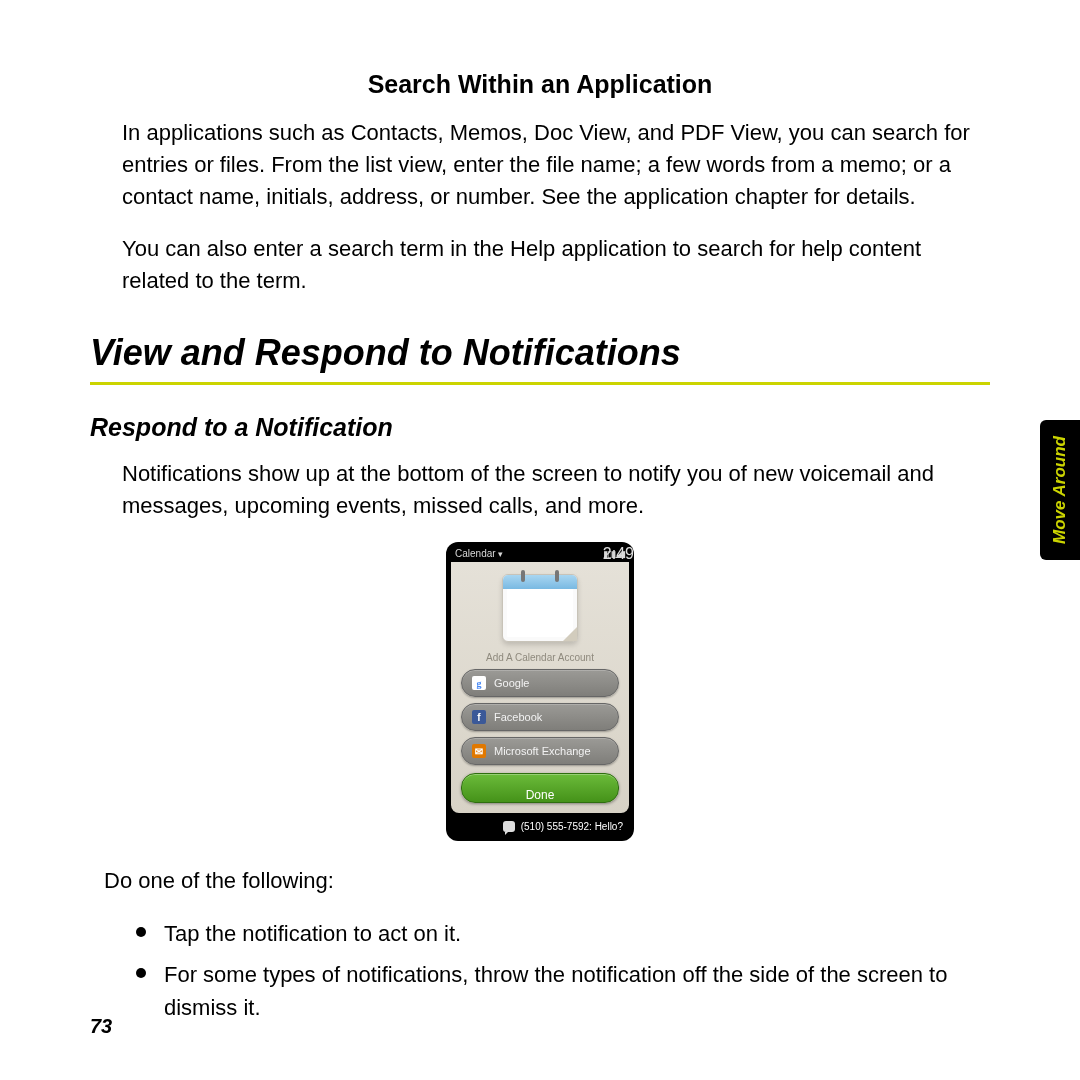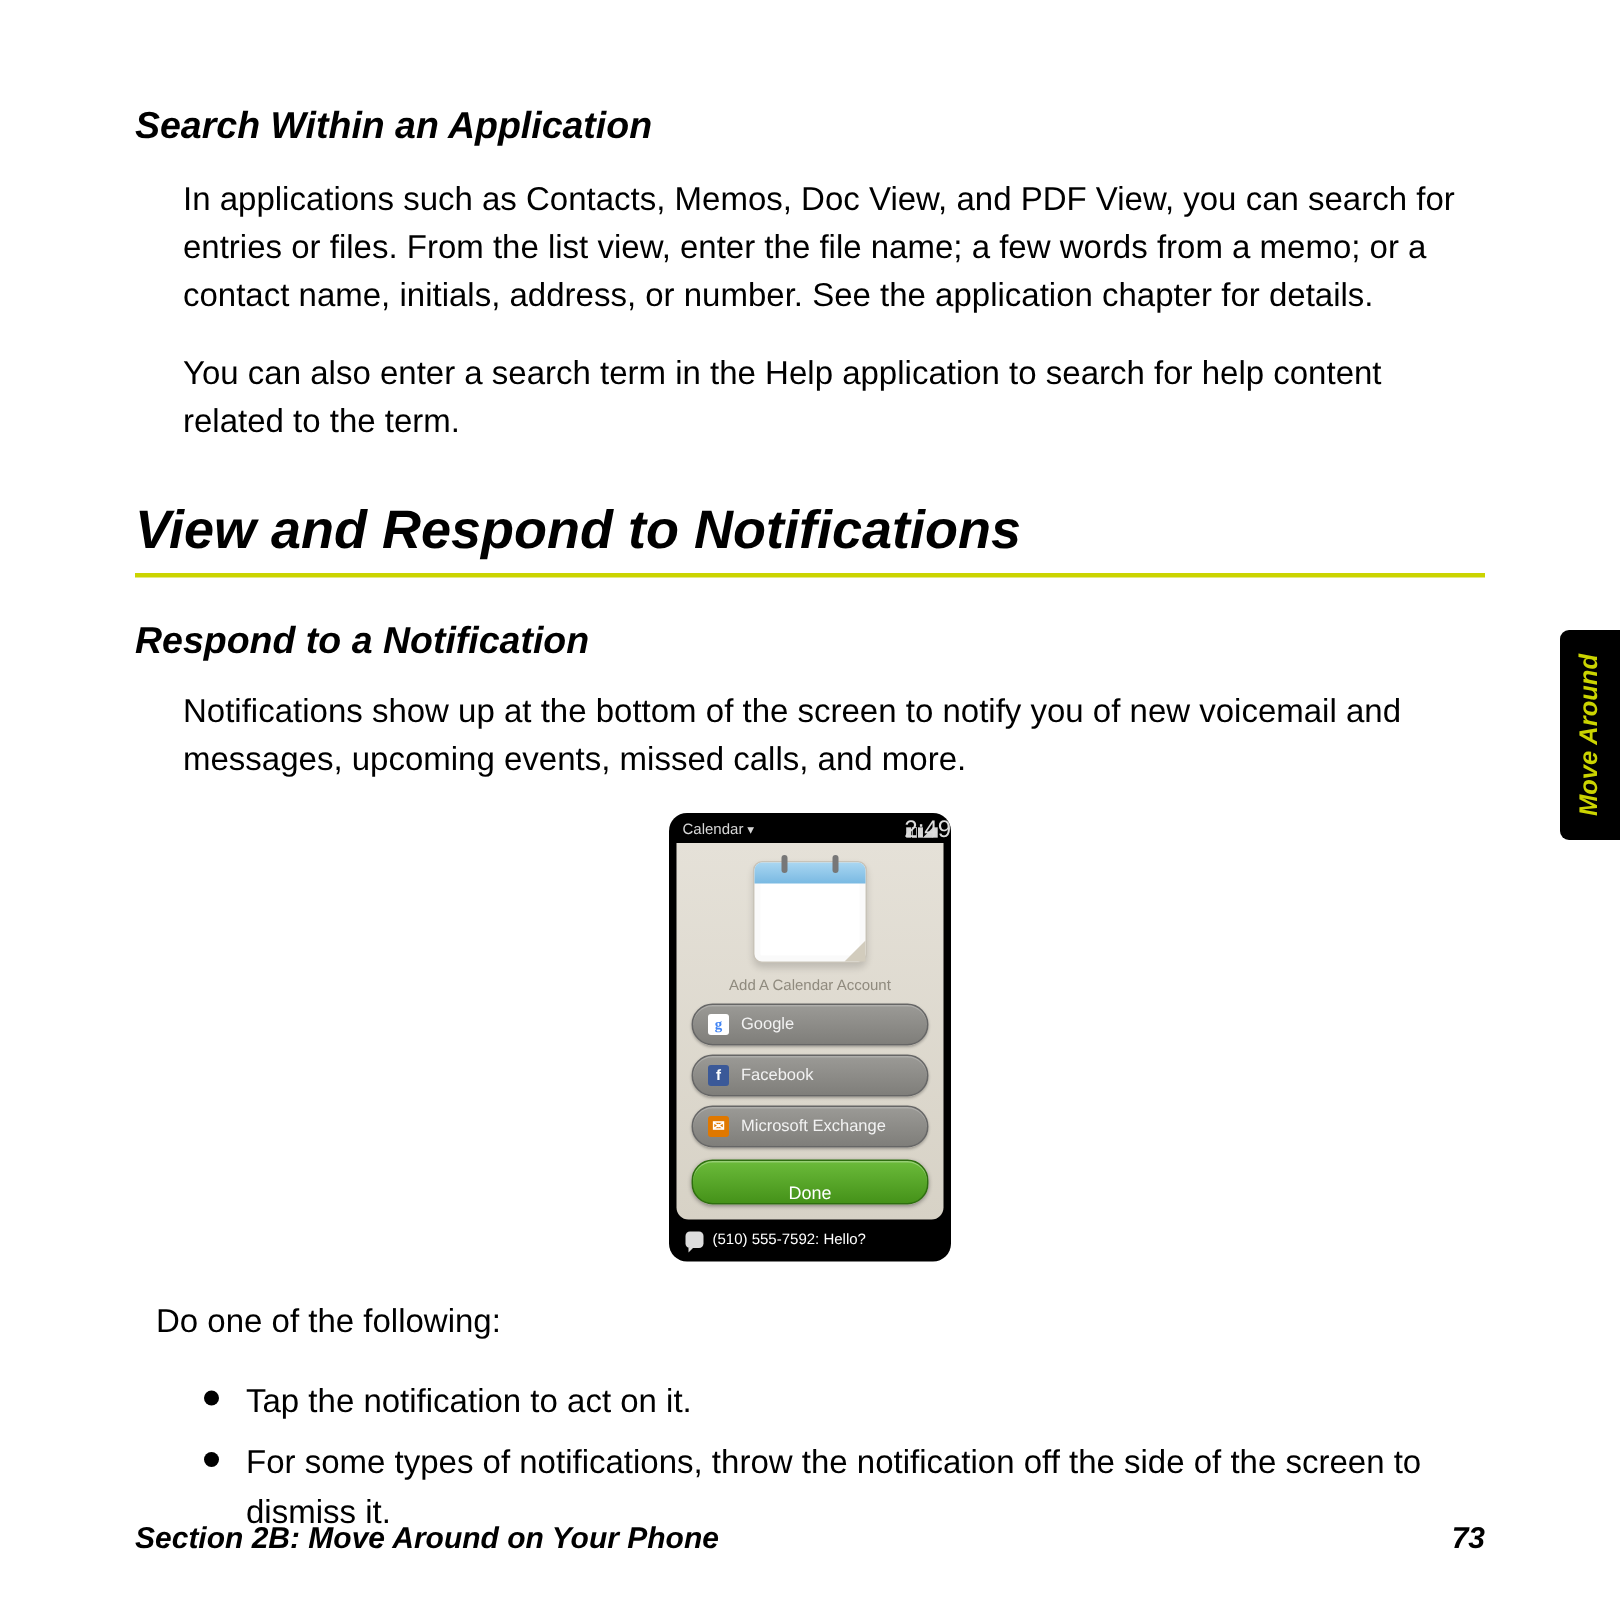--- a/index.html
+++ b/index.html
@@ -14,24 +14,24 @@
     overflow: hidden;
   }
   .page {
     position: relative;
     width: 1080px;
     height: 1080px;
     box-sizing: border-box;
     padding: 70px 90px 50px 90px;
   }
   .sub1 {
-    font-style: italic;
     font-weight: bold;
     font-size: 25px;
     margin: 0 0 18px 0;
+    text-align: center;
   }
   .para {
     font-size: 22px;
     line-height: 1.45;
     margin: 0 0 20px 32px;
     max-width: 900px;
   }
   .big-heading {
     font-style: italic;
     font-weight: bold;
@@ -178,20 +178,21 @@
   .notif {
     background: #000;
     color: #fff;
     font-size: 10px;
     padding: 4px 6px;
     border-radius: 0 0 8px 8px;
     display: flex;
     align-items: center;
     gap: 6px;
     margin-top: 4px;
+    justify-content: flex-end;
   }
   .notif .bubble {
     width: 12px;
     height: 11px;
     background: #ddd;
     border-radius: 3px;
     position: relative;
   }
   .notif .bubble::after {
     content: "";
@@ -305,21 +306,20 @@
     </div>
   </div>
 
   <div class="para" style="margin-left:14px;">Do one of the following:</div>
   <div class="list">
     <div class="item">Tap the notification to act on it.</div>
     <div class="item">For some types of notifications, throw the notification off the side of the screen to dismiss it.</div>
   </div>
 
   <div class="footer">
-    <span>Section 2B: Move Around on Your Phone</span>
     <span>73</span>
   </div>
 
 </div>
 
 <div class="sidetab">
   <span>Move Around</span>
 </div>
 
 </body></html>

